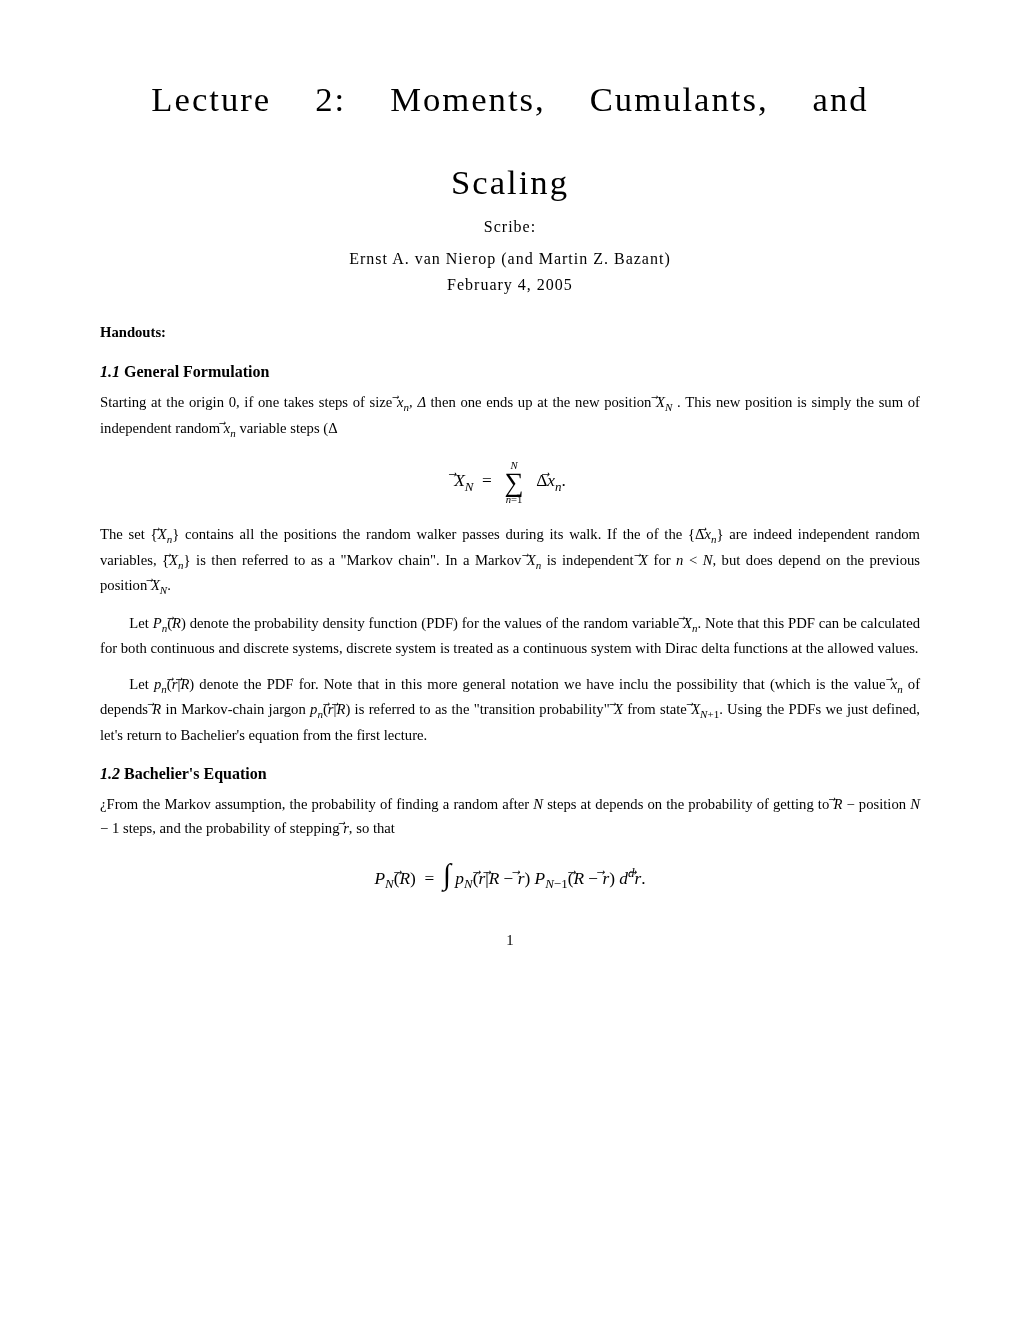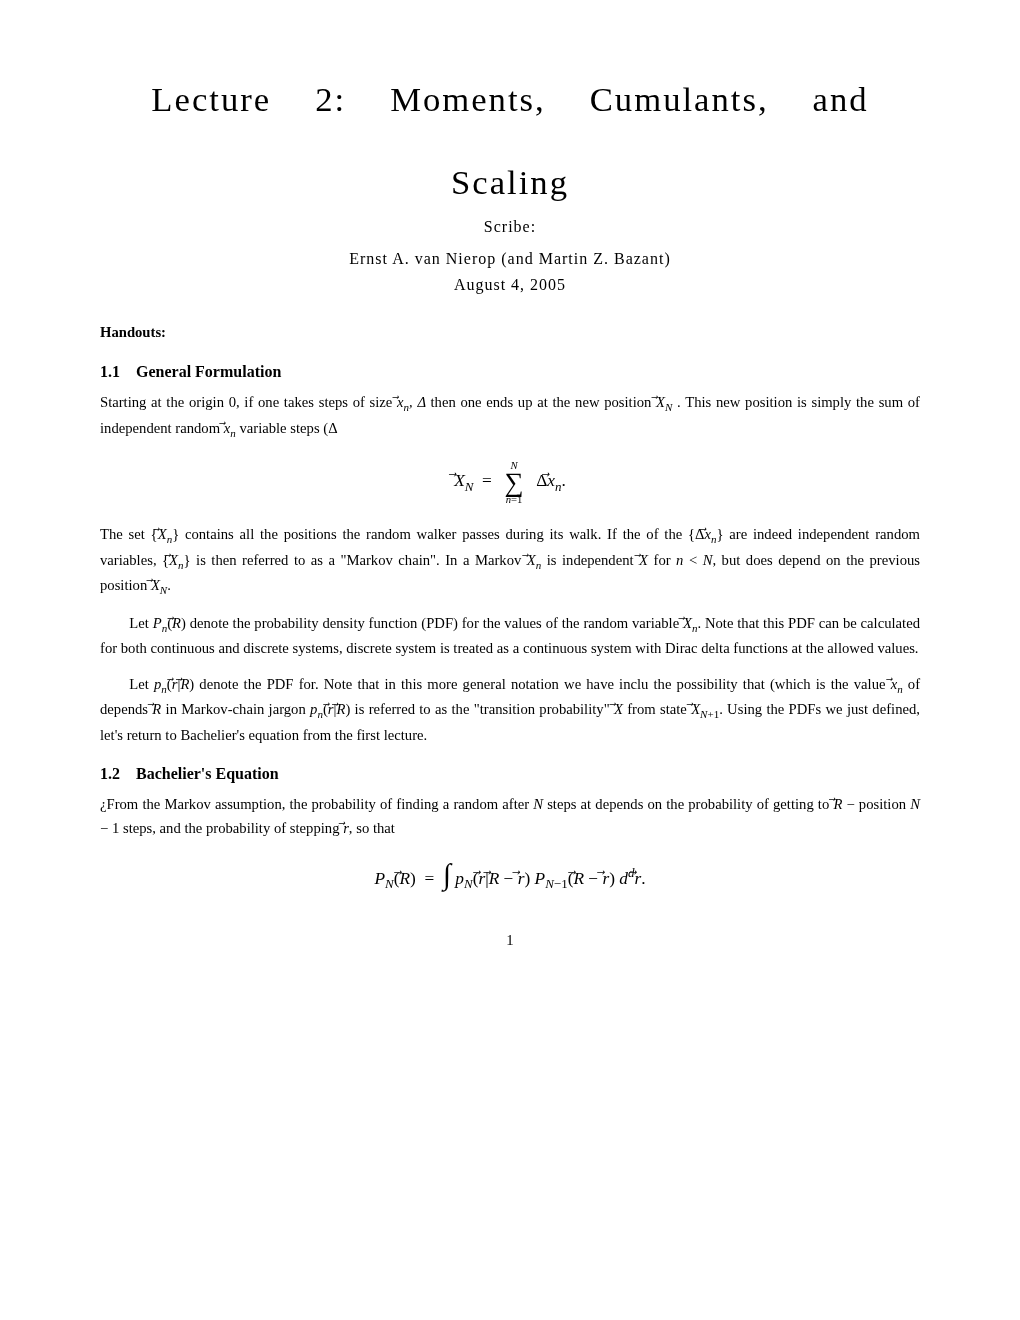--- a/index.html
+++ b/index.html
@@ -89,21 +89,22 @@
       margin-right: 18px;
     }
 
     .subsection-title {
       font-size: 12pt;
       font-weight: bold;
       margin: 18px 0 10px 0;
     }
 
     .subsection-number {
-      margin-right: 12px;
+      margin-right: 0;
+      font-style: italic;
     }
 
     .paragraph {
       text-align: justify;
       line-height: 1.6;
       margin-bottom: 12px;
       font-size: 11pt;
     }
 
     .indent {
@@ -173,21 +174,21 @@
       <span>2:</span>
       <span>Moments,</span>
       <span>Cumulants,</span>
       <span>and</span>
       <span>Scaling</span>
     </div>
     <div class="scribe">
       <span>Scribe:</span>
       <span>Ernst  A.  van  Nierop  (and  Martin  Z.  Bazant)</span>
     </div>
-    <div class="date">August   4,   2005</div>
+    <div class="date">February   4,   2005</div>
   </div>
 
   <div class="handouts">
     <div class="handouts-title">Handouts:</div>
     <ul class="bullet-list">
     </ul>
   </div>
 
 
   <div class="subsection-title">

